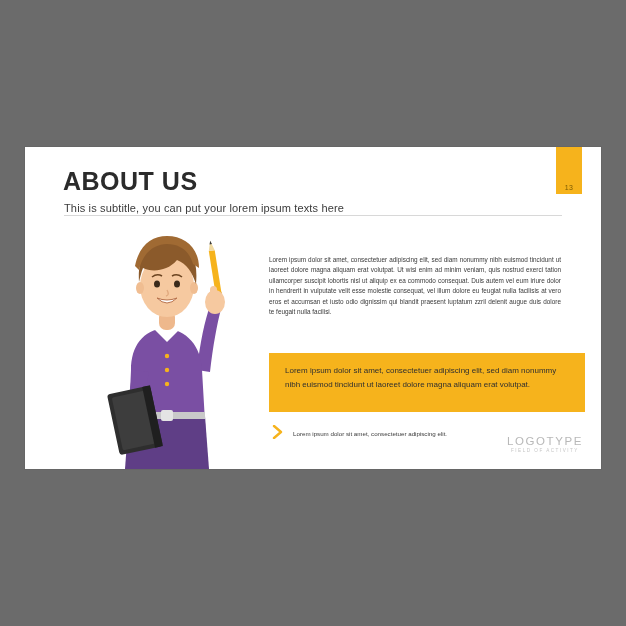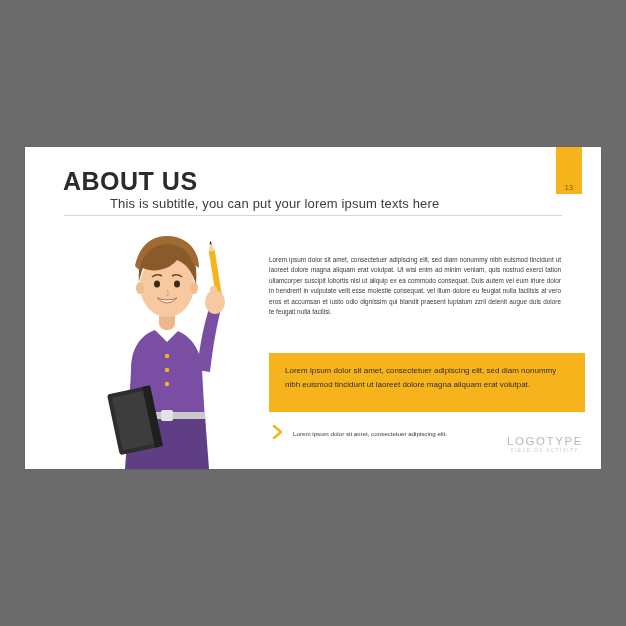--- a/index.html
+++ b/index.html
@@ -58,25 +58,24 @@
     top: 22px;
     font-size: 25px;
     font-weight: bold;
     letter-spacing: 0.5px;
     color: #2b2b2b;
     line-height: 1;
   }
   .subtitle {
     position: absolute;
     left: 39px;
-    top: 49px;
-    font-size: 13px;
+    top: 55px;
+    font-size: 11px;
     color: #3b3b3b;
     letter-spacing: 0.15px;
-    margin-left: 46px;
   }
   .rule {
     position: absolute;
     left: 39px;
     top: 68px;
     width: 498px;
     height: 1px;
     background: #d8d8d8;
   }
 

